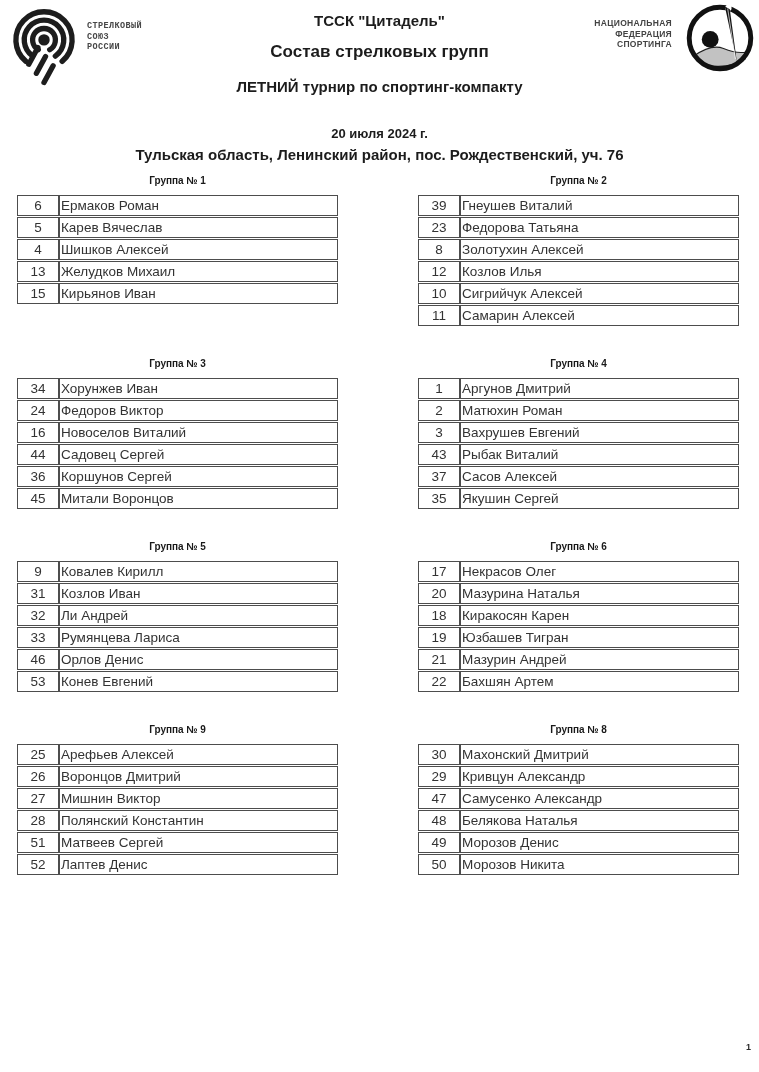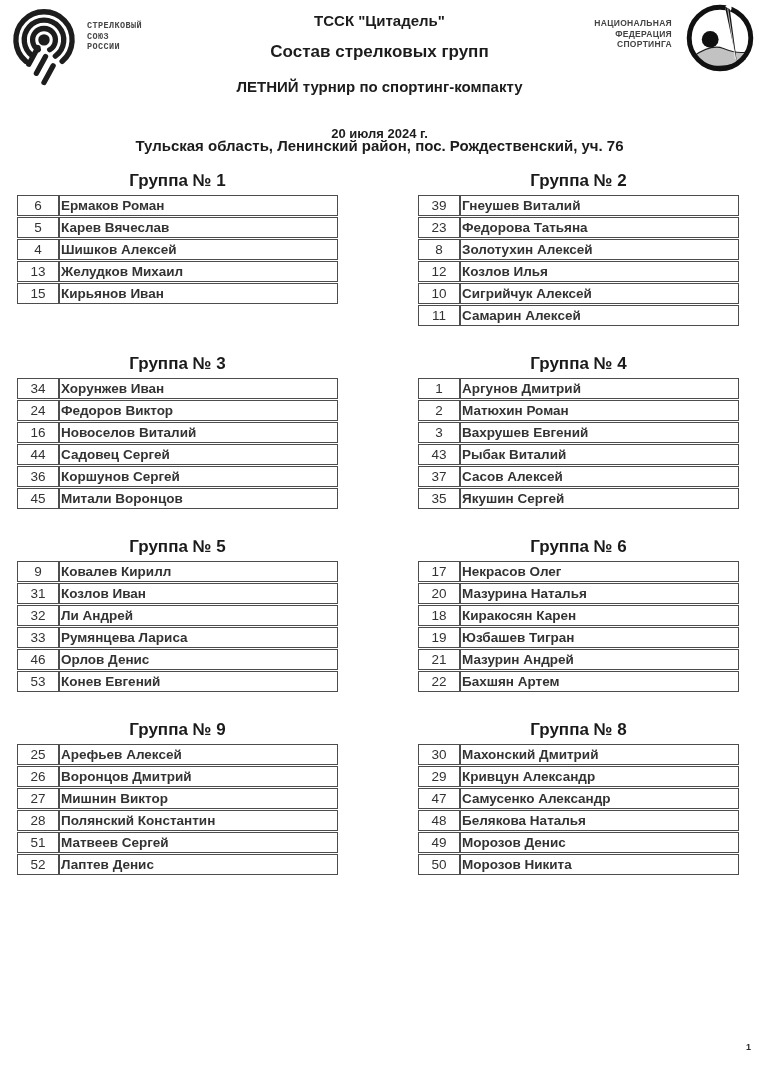--- a/index.html
+++ b/index.html
@@ -24,45 +24,45 @@
     font-size:8.5px;line-height:10.5px;font-weight:600;
     color:#434343;letter-spacing:.3px;text-align:right;
   }
   .logo-right-mark{position:absolute;left:685px;top:3px;width:70px;height:70px;}
   
   .hline{position:absolute;left:0;width:100%;text-align:center;font-weight:bold;}
   .club{top:12px;font-size:15px;}
   .title{top:42px;font-size:17px;}
   .subtitle{top:78px;font-size:15px;}
   .date{top:110px;font-size:13px;margin-top:16px;}
-  .location{top:137px;font-size:15px;}
+  .location{top:146px;font-size:15px;}
   
   #groups-grid{
     position:absolute;left:17px;top:172px;width:722px;
     display:grid;grid-template-columns:321px 321px;column-gap:80px;
   }
   .group{height:183px;}
   .group-title{
-    text-align:center;font-weight:bold;font-size:17px;
+    text-align:center;font-weight:bold;font-size:10px;
     line-height:18px;margin-bottom:4px;color:#1a1a1a;
   }
   table.roster{
     width:100%;
     border-collapse:separate;border-spacing:0 1px;
     table-layout:fixed;
   }
   table.roster td{
     border:1px solid #4d4d4d;
     height:17px;
     font-size:13.5px;color:#333333;
     line-height:17px;
     overflow:hidden;white-space:nowrap;
   }
   td.num{width:38px;text-align:center;}
-  td.name{font-weight:bold;}
+  td.name{}
   
   .page-number{
     position:absolute;right:8px;top:1042px;
     font-size:9px;font-weight:bold;color:#2b2b2b;
   }
 </style>
 </head>
 <body>
 
 <div class="page">

